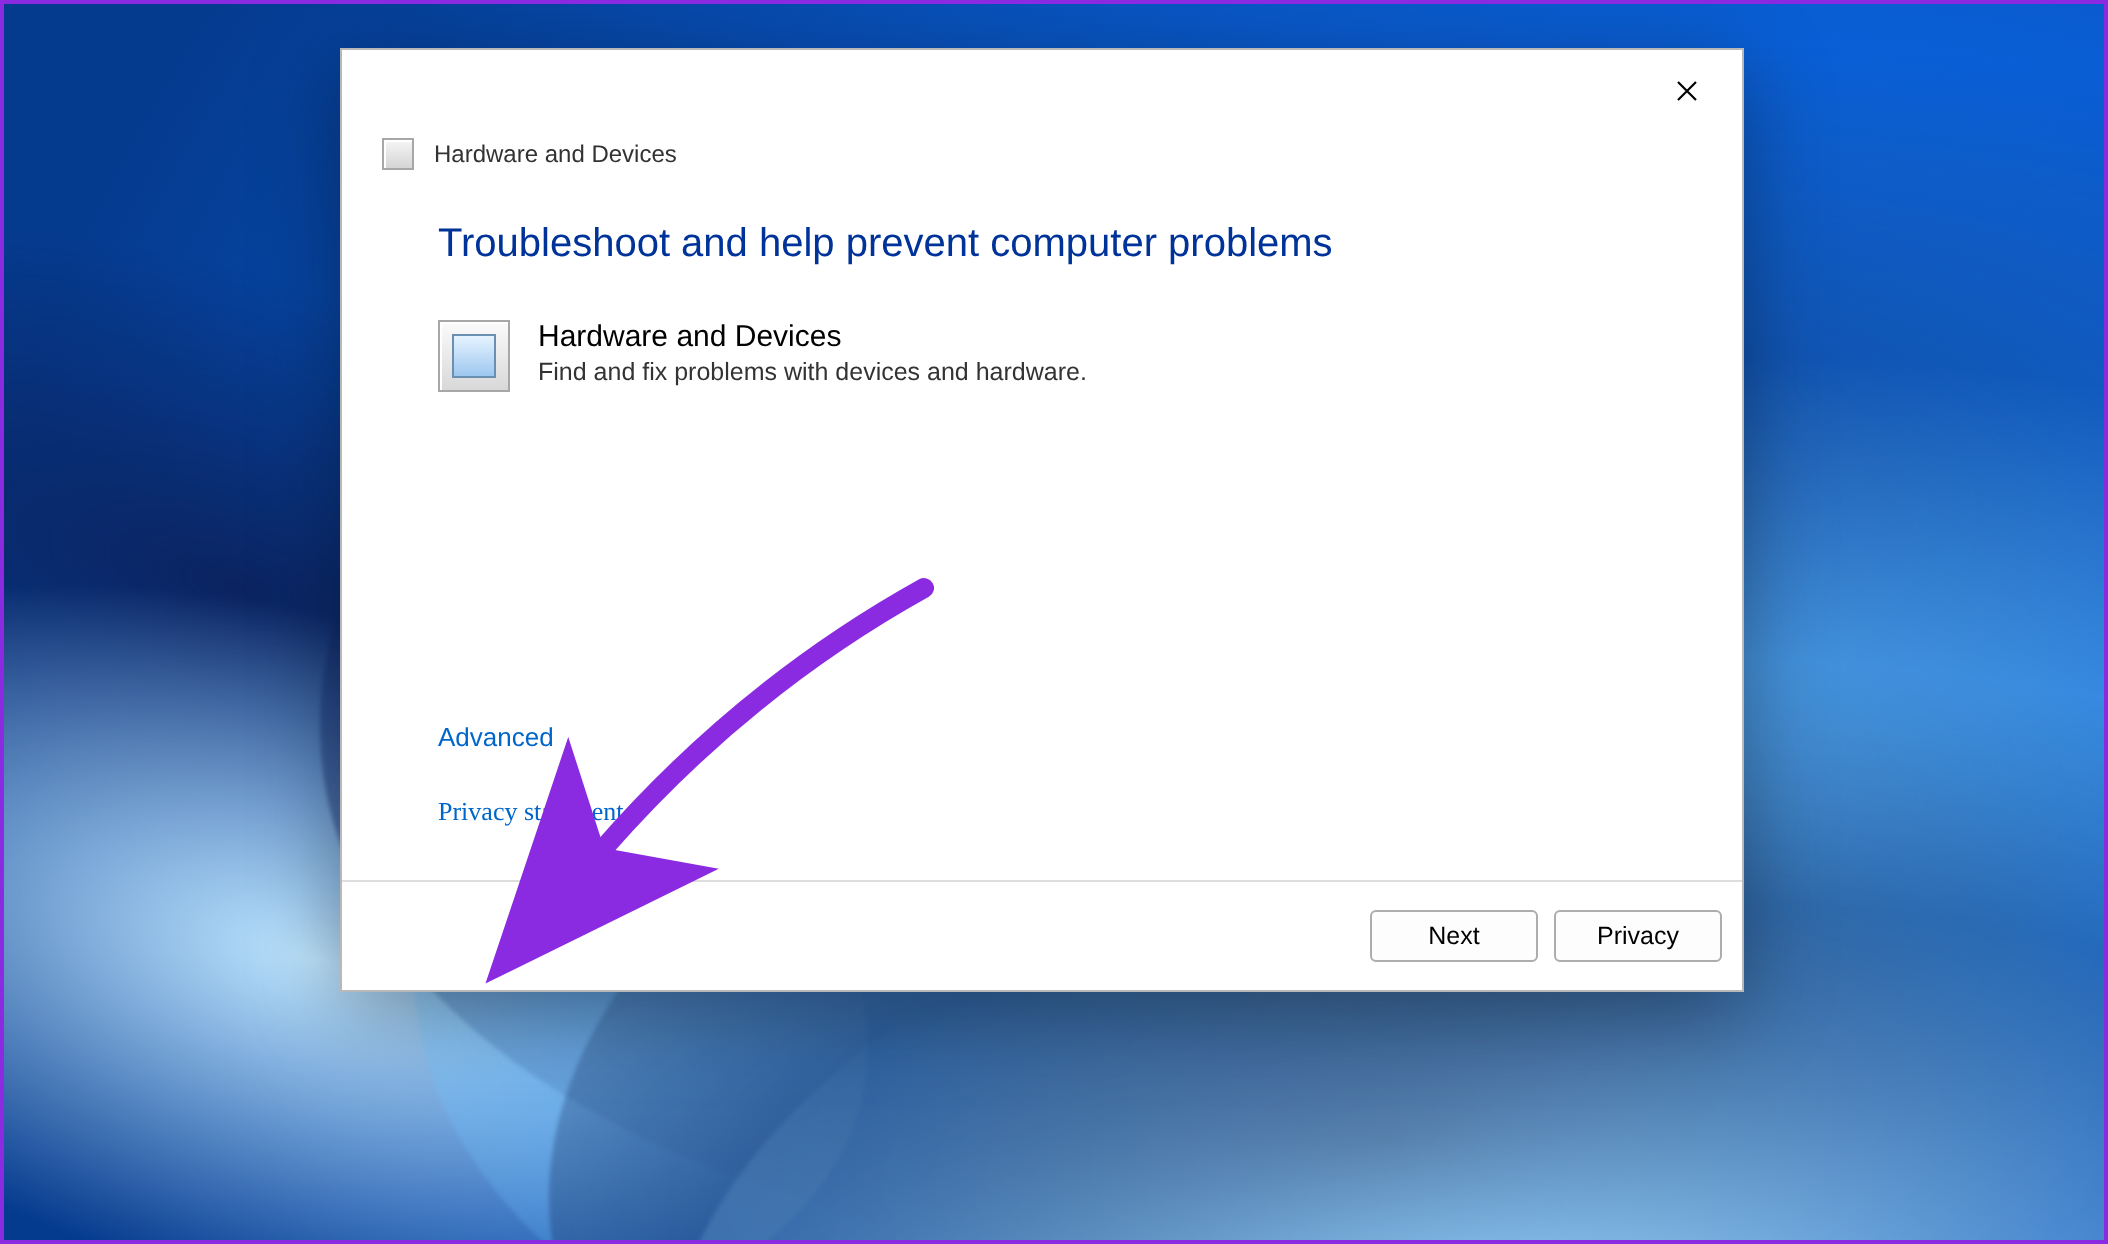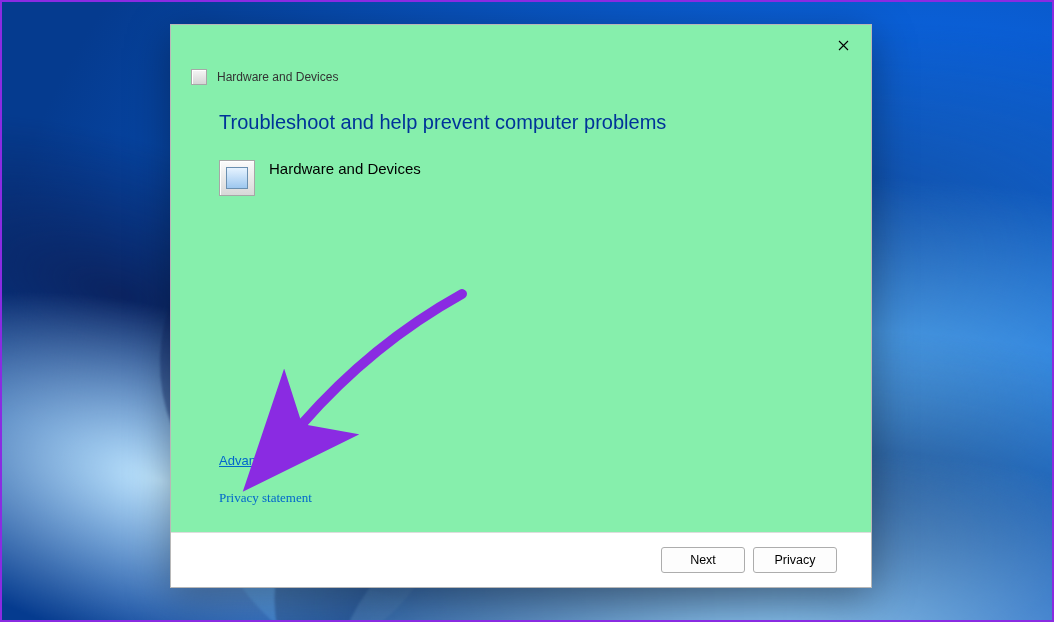--- a/index.html
+++ b/index.html
@@ -40,22 +40,22 @@
       transform: rotate(15deg); }
     .s6 { width: 700px; height: 360px; left: -300px; top: 90px;
       background: radial-gradient(ellipse at 60% 50%, rgba(12,30,85,.85) 0%, rgba(12,30,85,0) 60%);
       transform: rotate(18deg); }
 
     .dialog {
       position: absolute;
       left: 168px;
       top: 22px;
       width: 702px;
-      height: 564px;
-      background: #86efac;
+      height: 472px;
+      background: #ffffff;
       border: 1px solid #b8b8b8;
       box-shadow: 0 10px 40px rgba(0,0,0,.35);
       display: flex;
       flex-direction: column;
     }
     .titlebar {
       height: 40px;
       display: flex;
       align-items: center;
       justify-content: flex-end;
@@ -105,34 +105,33 @@
       border:1px solid #6a8fb0;
     }
     .ts-title { font-size:15px; color:#000; }
     .ts-desc  { font-size:12.5px; color:#333; margin-top:2px; }
 
     .spacer { flex:1; }
 
     .adv-link, .priv-link {
       font-size: 13px;
       color: #0066cc;
-      text-decoration: underline;
       cursor: pointer;
       width: fit-content;
     }
     .adv-link { margin-bottom: 22px; }
     .publisher {
       font-size:13px; color:#222; margin-bottom:6px;
     }
     .publisher .lbl { margin-right: 6px; }
     .priv-link { margin-bottom: 18px; text-decoration:none;font-family:Liberation Serif, serif; }
 
     .footer {
       border-top:1px solid #ddd;
-      padding: 14px 34px;
+      padding: 14px 10px;
       display:flex; justify-content:flex-end; gap:8px;
       background:#fff;
     }
     .btn {
       min-width:84px; height:26px;
       font: 12.5px "Segoe UI", sans-serif;
       background:#fdfdfd;
       border:1px solid #adadad;
       border-radius:3px;
       cursor:pointer;
@@ -175,20 +174,21 @@
     <span>Hardware and Devices</span>
   </div>
 
   <div class="content">
     <div class="heading">Troubleshoot and help prevent computer problems</div>
 
     <div class="ts-row">
       <div class="ts-icon"></div>
       <div>
         <div class="ts-title">Hardware and Devices</div>
+        <div class="ts-desc">Find and fix problems with devices and hardware.</div>
       </div>
     </div>
 
     <div class="spacer"></div>
 
     <a class="adv-link">Advanced</a>
 
 
     <a class="priv-link">Privacy statement</a>
   </div>

